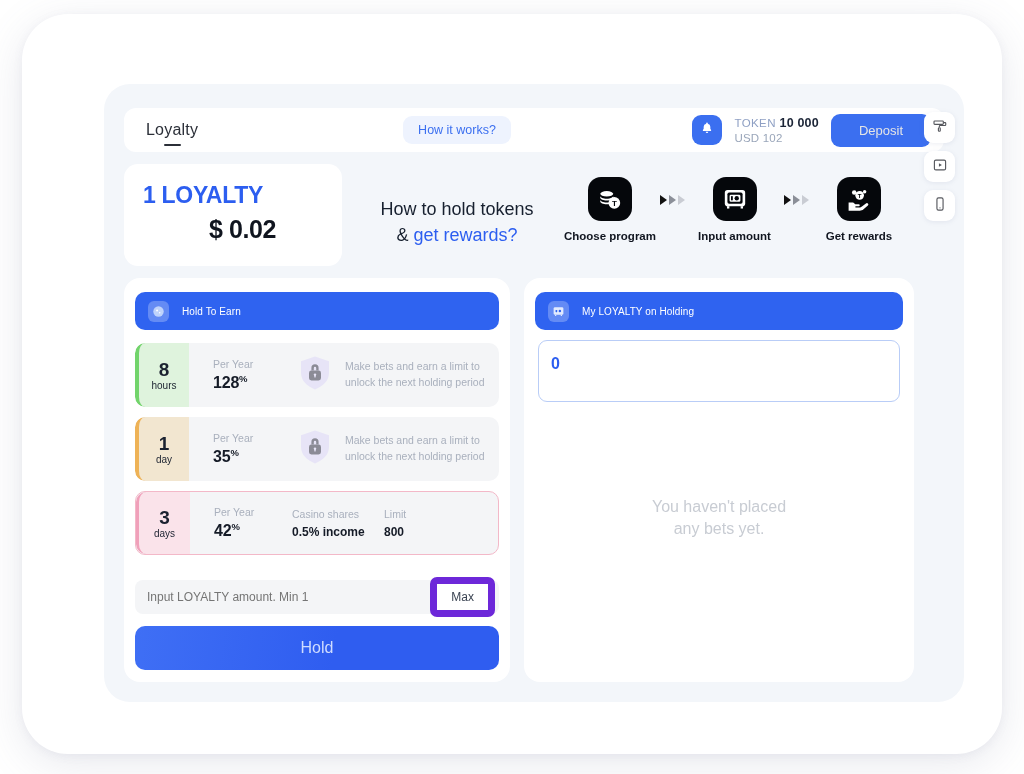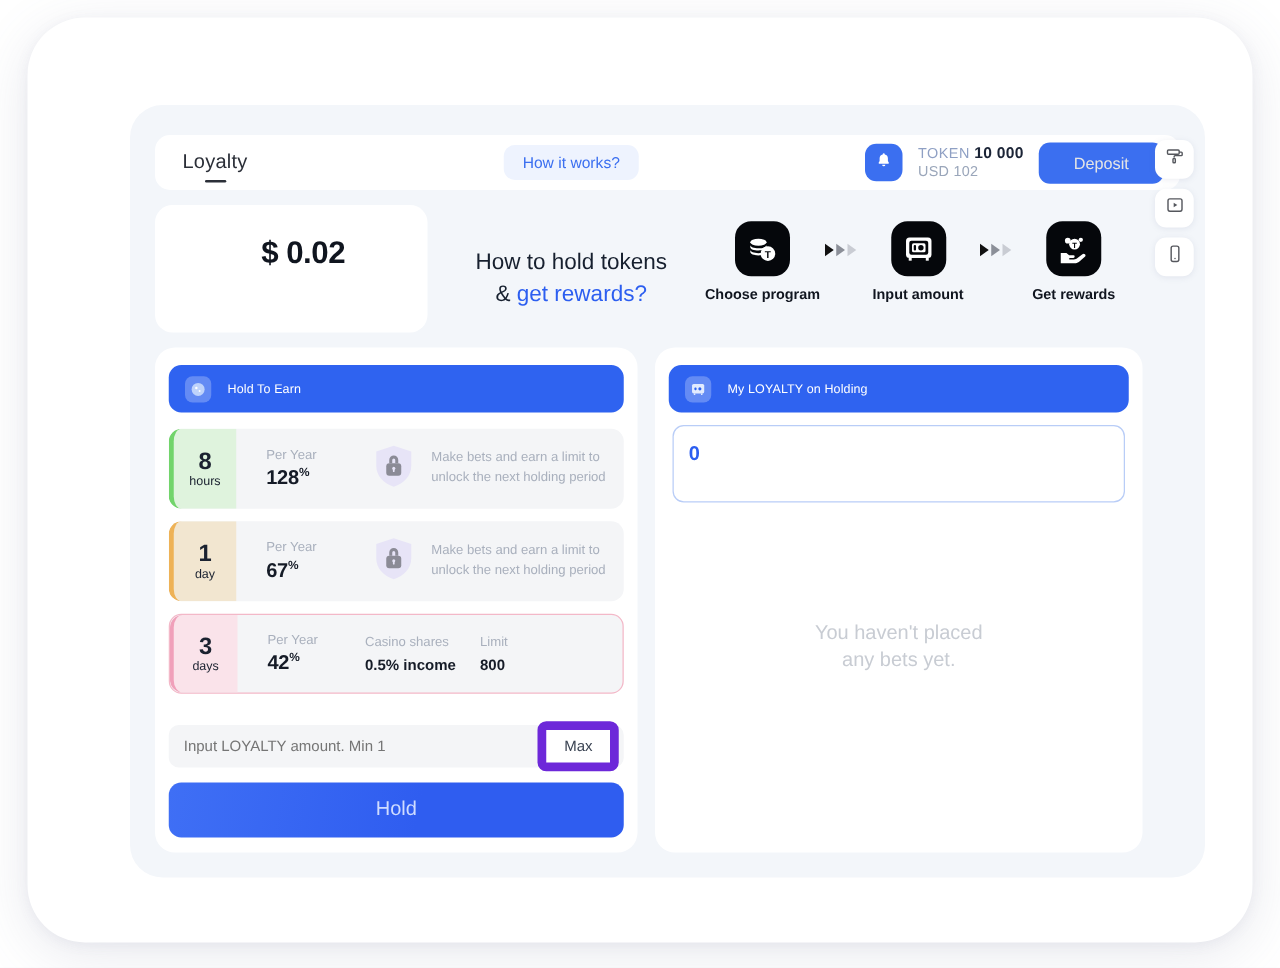--- a/index.html
+++ b/index.html
@@ -277,20 +277,21 @@
           <span>TOKEN</span>
           <b>10 000</b>
         </div>
         <div class="bal-usd">USD 102</div>
       </div>
       <button class="deposit-btn">Deposit</button>
     </div>
   </div>
 
   <div class="hero-card">
+    <div class="hero-title">1 LOYALTY</div>
     <div class="hero-price">$ 0.02</div>
   </div>
 
   <div class="hero-copy">
     <span>How to hold tokens</span><br>
     <span>&amp; </span><em>get rewards?</em>
   </div>
 
   <div class="steps">
     <div class="step">
@@ -388,21 +389,21 @@
 
       <div class="prow">
         <div class="pbadge" style="background:#f2e6d0; border-left:4px solid #eeb256; border-radius:10px 0 0 10px;">
           <div class="pbadge-num">1</div>
           <div class="pbadge-unit">day</div>
         </div>
         <div class="pbody">
           <div class="pstat">
             <div class="pstat-label">Per Year</div>
             <div class="pstat-value">
-              <span>67</span><sup>%</sup>
+              <span>35</span><sup>%</sup>
             </div>
           </div>
           <div class="shield">
             <svg width="32" height="36" viewBox="0 0 32 36">
               <path d="M16 1.5 30 6.2v11.3c0 8.2-5.8 13.8-14 16.9C7.8 31.3 2 25.7 2 17.5V6.2z" fill="#e7e4f7"></path>
               <rect x="10" y="15.5" width="12" height="10" rx="2.4" fill="#8b8b96"></rect>
               <path d="M12.4 15.5v-2.6a3.6 3.6 0 0 1 7.2 0v2.6h-2.4v-2.6a1.2 1.2 0 0 0-2.4 0v2.6z" fill="#8b8b96"></path>
               <circle cx="16" cy="19.6" r="1.2" fill="#e7e4f7"></circle>
               <rect x="15.3" y="19.6" width="1.4" height="3" rx=".7" fill="#e7e4f7"></rect>
             </svg>

